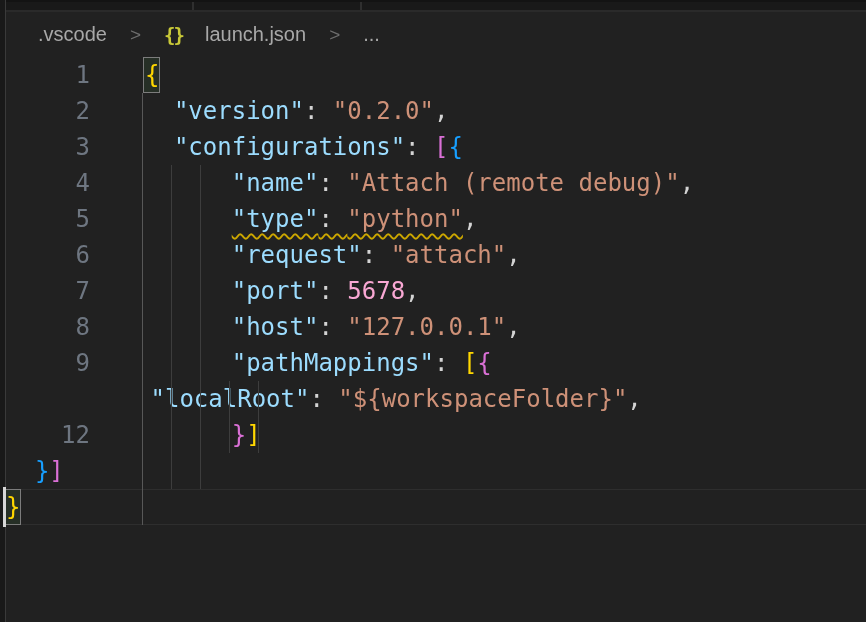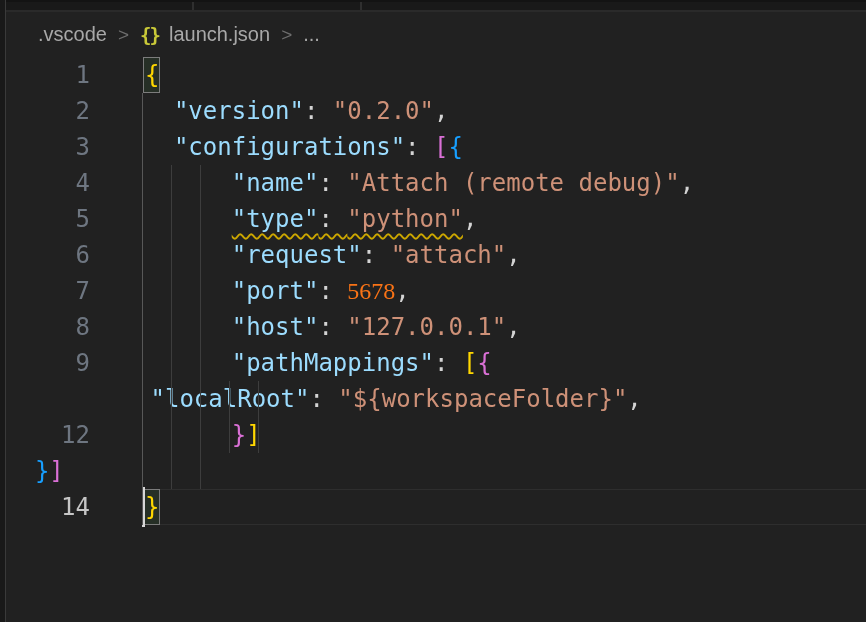--- a/index.html
+++ b/index.html
@@ -14,21 +14,21 @@
 
   
   .tabbar{height:12px;flex:none;position:relative;background:#191919;
     border-top:2px solid #131313;border-bottom:2px solid #2a2a2a;box-sizing:border-box;}
   .tab-div{position:absolute;top:0;bottom:0;width:2px;background:#2f2f2f;}
   .tab-div.d1{left:186px;}
   .tab-div.d2{left:354px;}
 
   
   .breadcrumb{height:45px;flex:none;display:flex;align-items:center;
-    padding-left:32px;gap:10px;font-size:20px;color:#a8a8a8;}
+    padding-left:32px;gap:22px;font-size:20px;color:#a8a8a8;}
   .bc-item{cursor:pointer;}
   .bc-sep{color:#6e6e6e;font-size:19px;margin:0 1px;}
   .bc-icon{font-family:"DejaVu Sans Mono",monospace;color:#c9c938;font-size:19px;
     font-weight:bold;letter-spacing:-2px;}
 
   
   .code{position:relative;flex:1;
     font-family:"DejaVu Sans Mono",monospace;font-size:24px;line-height:36px;}
   .line{display:flex;height:36px;}
   .num{width:139px;flex:none;text-align:right;padding-right:55px;box-sizing:border-box;
@@ -93,42 +93,41 @@
         <div class="line">
           <span class="num">5</span>
           <span class="content"><span class="tok" style="color: rgb(212, 212, 212);">      </span><span class="tok wavy" style="color: rgb(156, 220, 254); text-decoration-color: rgb(204, 167, 0);">"type"</span><span class="tok wavy" style="color: rgb(212, 212, 212); text-decoration-color: rgb(204, 167, 0);">: </span><span class="tok wavy" style="color: rgb(206, 145, 120); text-decoration-color: rgb(204, 167, 0);">"python"</span><span class="tok" style="color: rgb(212, 212, 212);">,</span></span>
         </div>
         <div class="line">
           <span class="num">6</span>
           <span class="content"><span class="tok" style="color: rgb(212, 212, 212);">      </span><span class="tok" style="color: rgb(156, 220, 254);">"request"</span><span class="tok" style="color: rgb(212, 212, 212);">: </span><span class="tok" style="color: rgb(206, 145, 120);">"attach"</span><span class="tok" style="color: rgb(212, 212, 212);">,</span></span>
         </div>
         <div class="line">
           <span class="num">7</span>
-          <span class="content"><span class="tok" style="color: rgb(212, 212, 212);">      </span><span class="tok" style="color: rgb(156, 220, 254);">"port"</span><span class="tok" style="color: rgb(212, 212, 212);">: </span><span class="tok" style="color: #f97316; font-family: Liberation Serif, serif;">5678</span><span class="tok" style="color: rgb(212, 212, 212);">,</span></span>
+          <span class="content"><span class="tok" style="color: rgb(212, 212, 212);">      </span><span class="tok" style="color: rgb(156, 220, 254);">"port"</span><span class="tok" style="color: rgb(212, 212, 212);">: </span><span class="tok" style="color: #f9a8d4;">5678</span><span class="tok" style="color: rgb(212, 212, 212);">,</span></span>
         </div>
         <div class="line">
           <span class="num">8</span>
           <span class="content"><span class="tok" style="color: rgb(212, 212, 212);">      </span><span class="tok" style="color: rgb(156, 220, 254);">"host"</span><span class="tok" style="color: rgb(212, 212, 212);">: </span><span class="tok" style="color: rgb(206, 145, 120);">"127.0.0.1"</span><span class="tok" style="color: rgb(212, 212, 212);">,</span></span>
         </div>
         <div class="line">
           <span class="num">9</span>
           <span class="content"><span class="tok" style="color: rgb(212, 212, 212);">      </span><span class="tok" style="color: rgb(156, 220, 254);">"pathMappings"</span><span class="tok" style="color: rgb(212, 212, 212);">: </span><span class="tok" style="color: rgb(255, 215, 0);">[</span><span class="tok" style="color: rgb(218, 112, 214);">{</span></span>
         </div>
         <div class="line">
           <span class="content"><span class="tok" style="color: rgb(212, 212, 212);">          </span><span class="tok" style="color: rgb(156, 220, 254);">"localRoot"</span><span class="tok" style="color: rgb(212, 212, 212);">: </span><span class="tok" style="color: rgb(206, 145, 120);">"${workspaceFolder}"</span><span class="tok" style="color: rgb(212, 212, 212);">,</span></span>
         </div>
         <div class="line">
           <span class="num">12</span>
           <span class="content"><span class="tok" style="color: rgb(212, 212, 212);">      </span><span class="tok" style="color: rgb(218, 112, 214);">}</span><span class="tok" style="color: rgb(255, 215, 0);">]</span></span>
         </div>
         <div class="line">
           <span class="content"><span class="tok" style="color: rgb(212, 212, 212);">  </span><span class="tok" style="color: rgb(23, 159, 255);">}</span><span class="tok" style="color: rgb(218, 112, 214);">]</span></span>
         </div>
         <div class="line current">
-          <span class="num">14</span>
           <span class="content"><span class="tok bbox cursor" style="color: rgb(255, 215, 0);">}</span></span>
         </div>
         <div class="guide active" style="left: 136px; top: 36px; height: 432px;"></div>
         <div class="guide" style="left: 164.9px; top: 108px; height: 324px;"></div>
         <div class="guide" style="left: 193.8px; top: 108px; height: 324px;"></div>
         <div class="guide" style="left: 222.7px; top: 324px; height: 72px;"></div>
         <div class="guide" style="left: 251.6px; top: 324px; height: 72px;"></div>
       </div>
   </div>
 </div>

